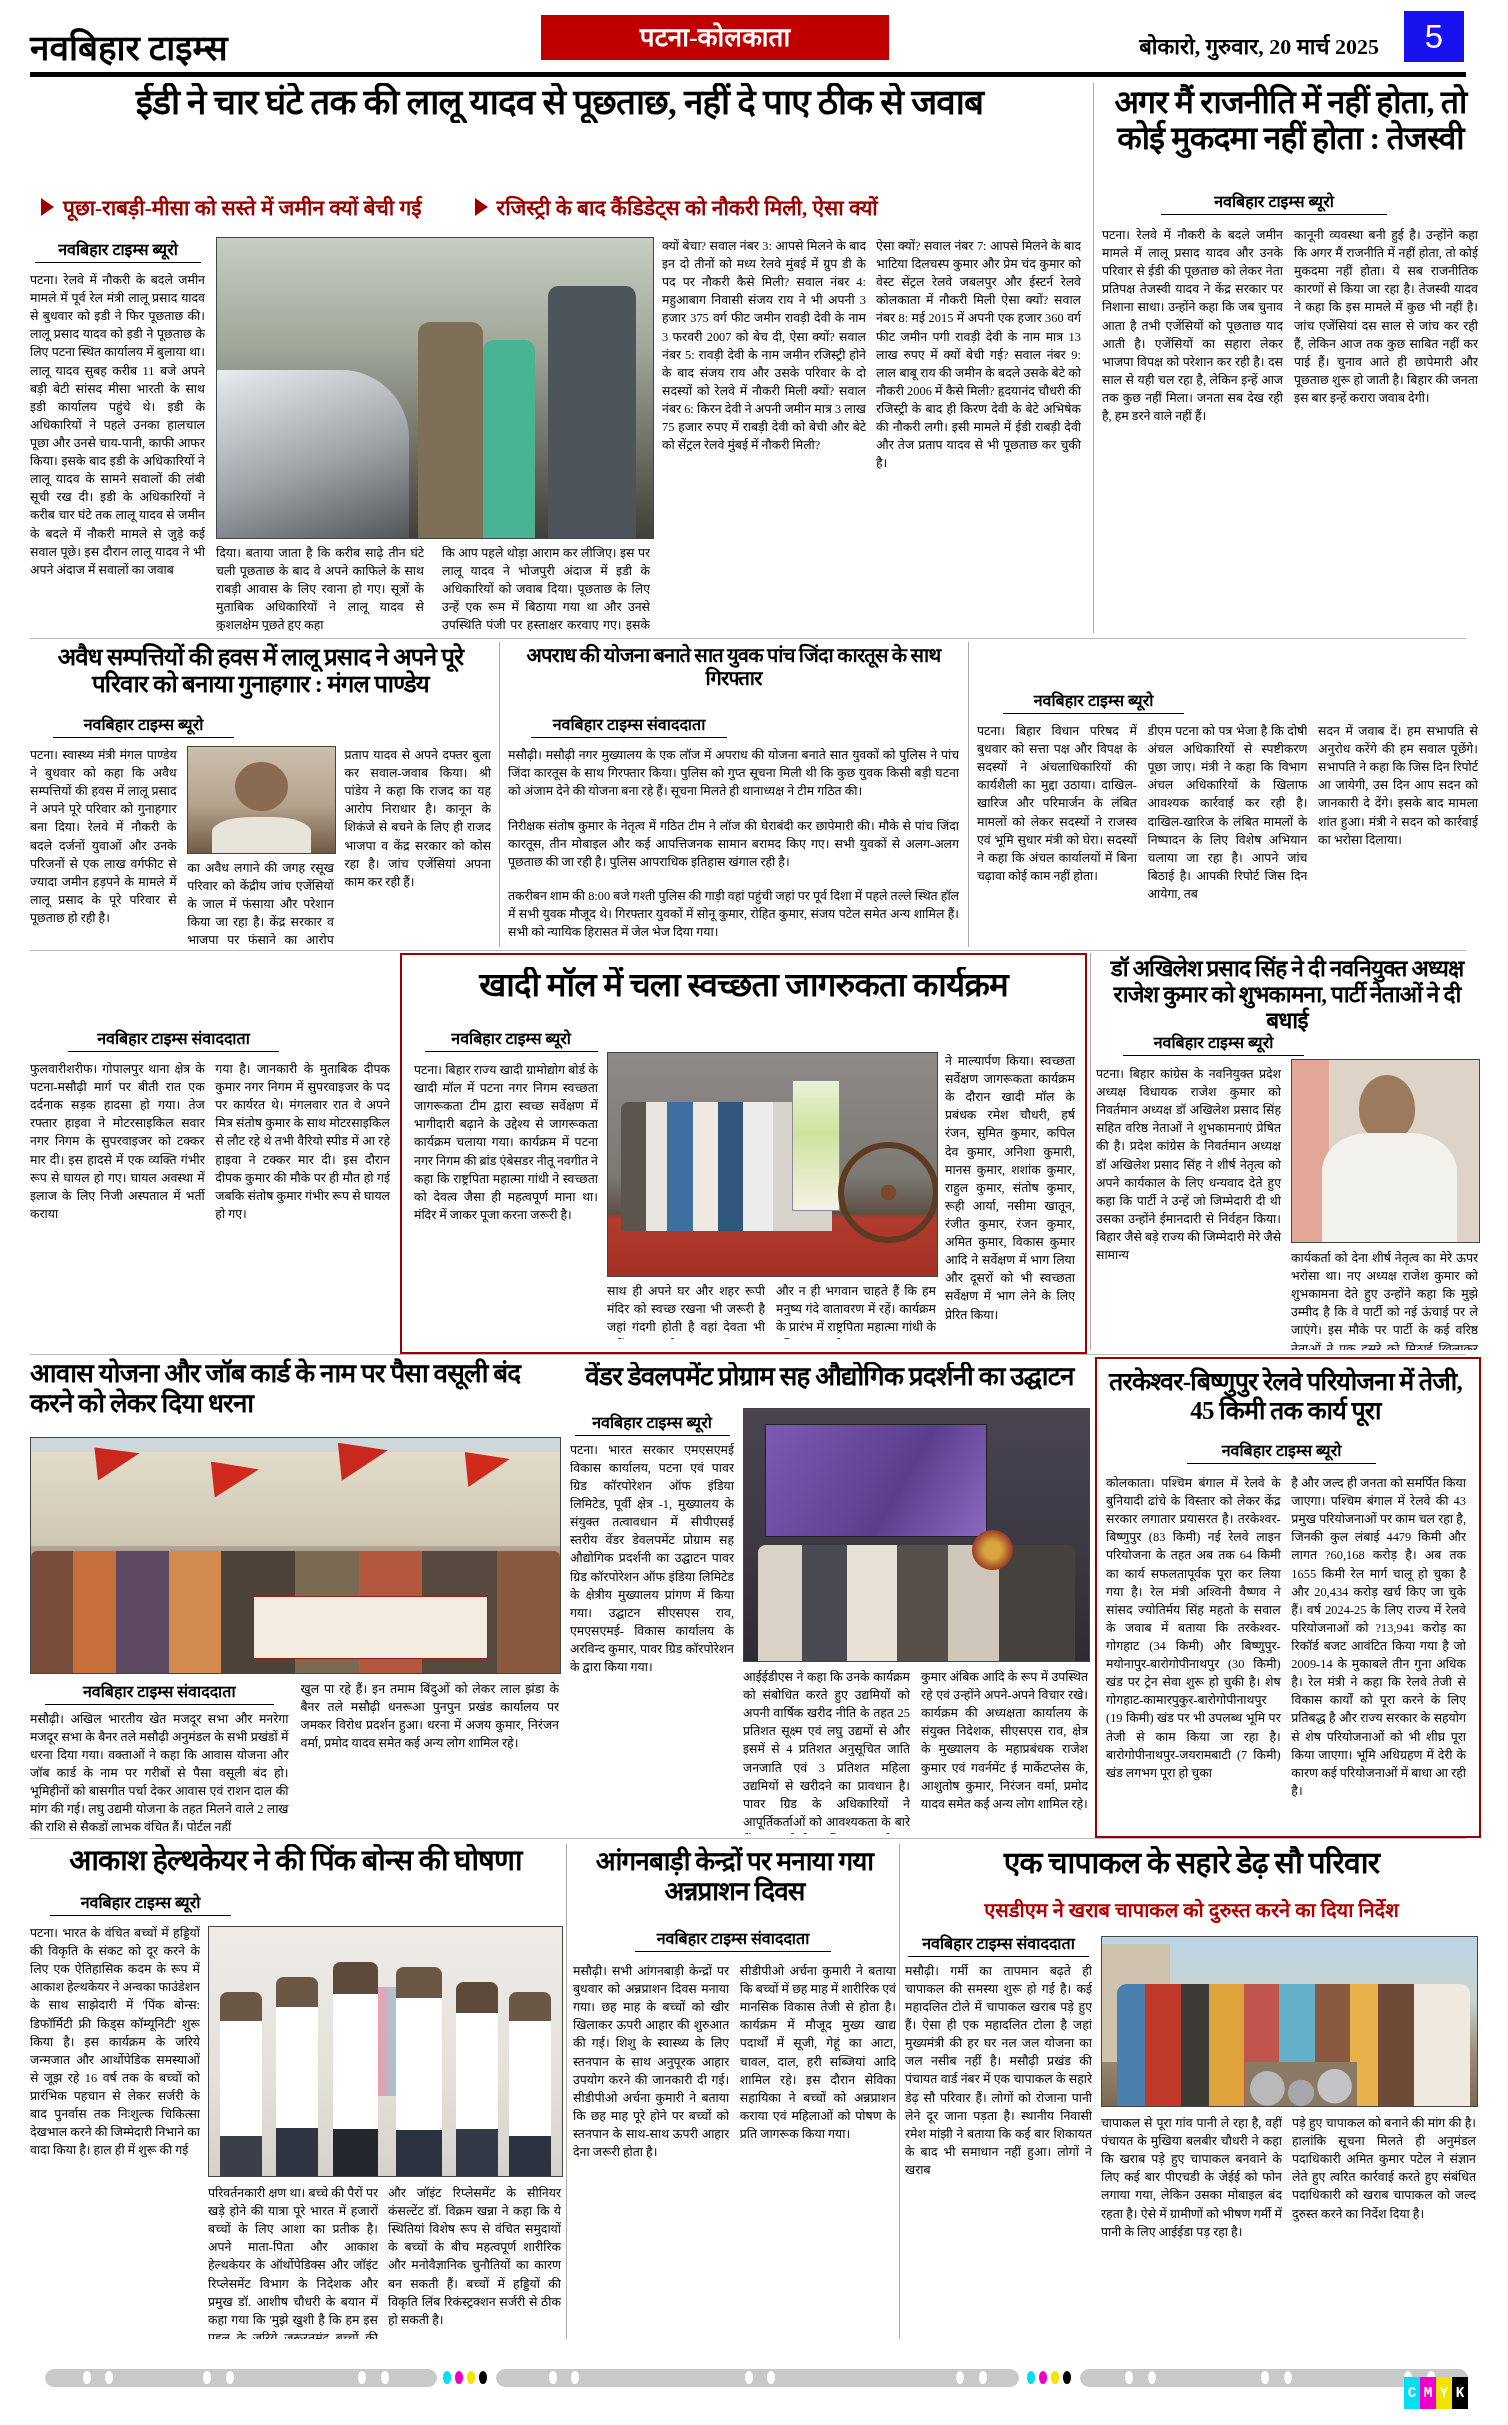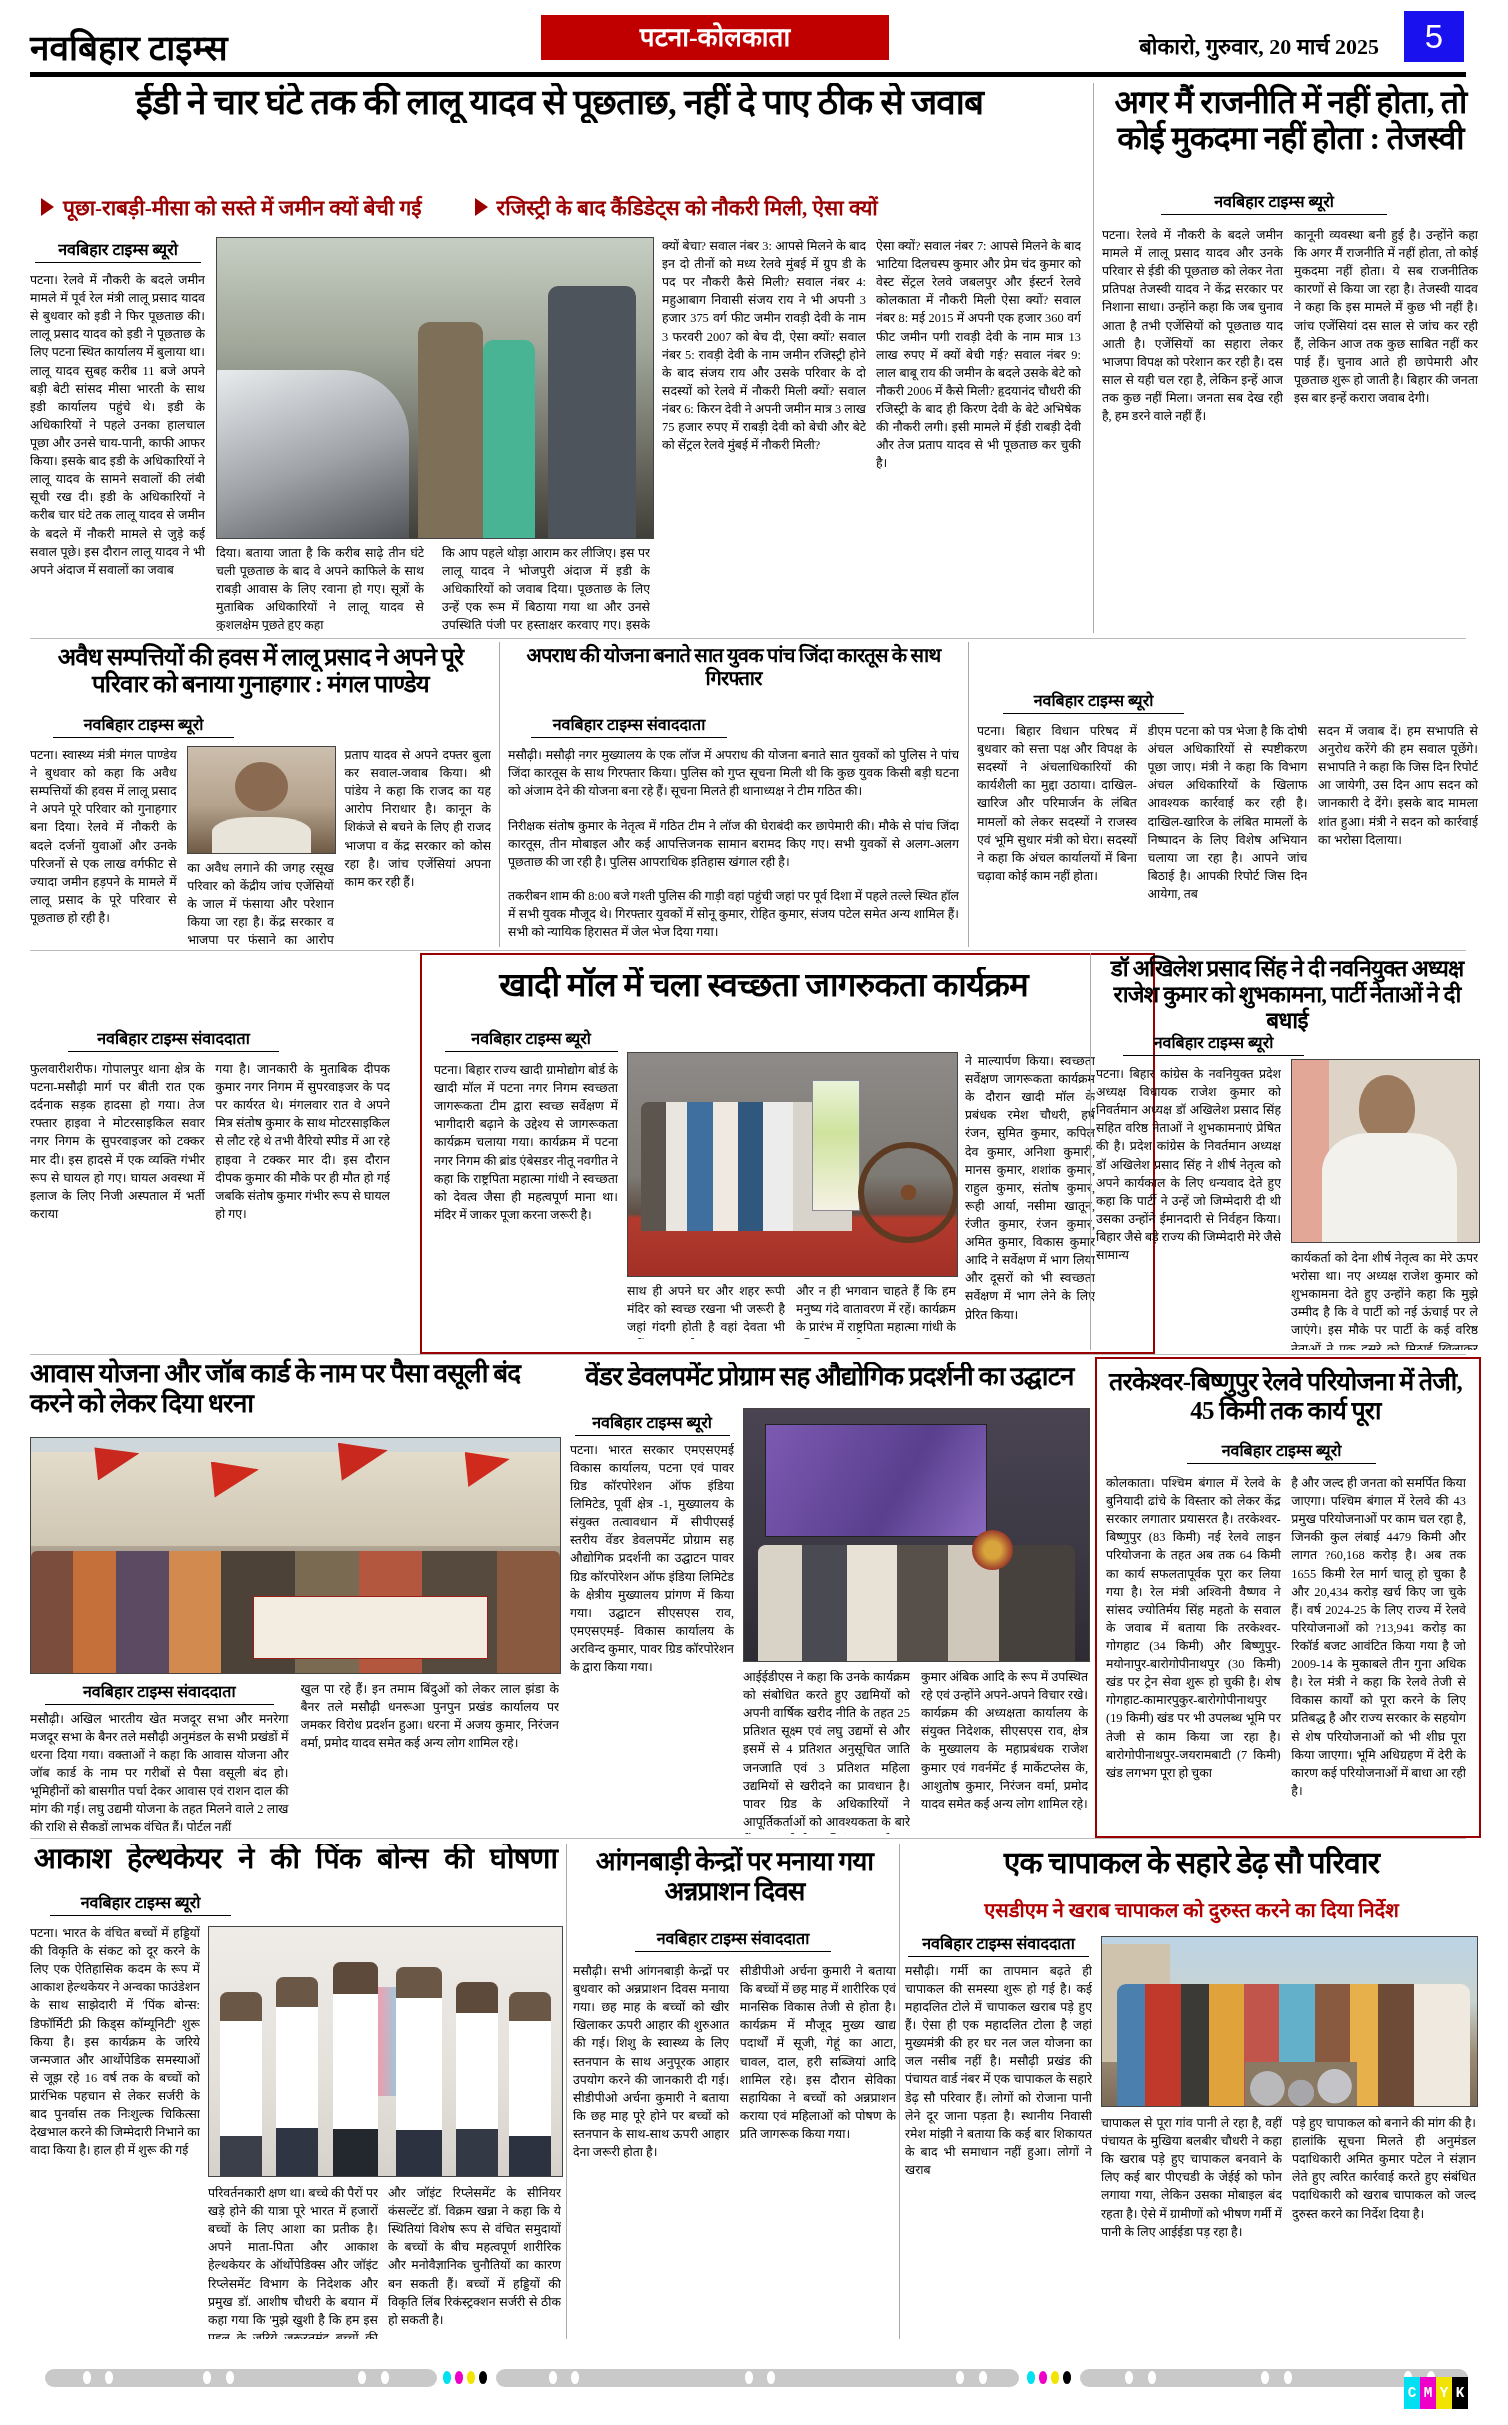--- a/index.html
+++ b/index.html
@@ -106,21 +106,21 @@
   </div>
 
   <div class="hr" style="left:30px;top:950px;width:1436px;"></div>
 
   <div class="abs by" style="left:68px;top:1027px;width:211px;">नवबिहार टाइम्स संवाददाता</div>
   <div class="abs cols" style="left:30px;top:1060px;width:360px;height:290px;">
     <div class="c txt">फुलवारीशरीफ। गोपालपुर थाना क्षेत्र के पटना-मसौढ़ी मार्ग पर बीती रात एक दर्दनाक सड़क हादसा हो गया। तेज रफ्तार हाइवा ने मोटरसाइकिल सवार नगर निगम के सुपरवाइजर को टक्कर मार दी। इस हादसे में एक व्यक्ति गंभीर रूप से घायल हो गए। घायल अवस्था में इलाज के लिए निजी अस्पताल में भर्ती कराया</div>
     <div class="c txt">गया है। जानकारी के मुताबिक दीपक कुमार नगर निगम में सुपरवाइजर के पद पर कार्यरत थे। मंगलवार रात वे अपने मित्र संतोष कुमार के साथ मोटरसाइकिल से लौट रहे थे तभी वैरियो स्पीड में आ रहे हाइवा ने टक्कर मार दी। इस दौरान दीपक कुमार की मौके पर ही मौत हो गई जबकि संतोष कुमार गंभीर रूप से घायल हो गए।</div>
   </div>
 
-  <div class="abs box" style="left:420px;top:953px;width:683px;height:397px;padding-left:48px;">
+  <div class="abs box" style="left:400px;top:953px;width:683px;height:397px;">
     <div class="abs hl one" style="left:10.6px;top:12px;width:662px;font-size:33px;text-align:center;">खादी मॉल में चला स्वच्छता जागरुकता कार्यक्रम</div>
     <div class="abs by" style="left:22.6px;top:72px;width:173px;">नवबिहार टाइम्स ब्यूरो</div>
     <div class="abs txt" style="left:12px;top:106px;width:184px;height:279px;">पटना। बिहार राज्य खादी ग्रामोद्योग बोर्ड के खादी मॉल में पटना नगर निगम स्वच्छता जागरूकता टीम द्वारा स्वच्छ सर्वेक्षण में भागीदारी बढ़ाने के उद्देश्य से जागरूकता कार्यक्रम चलाया गया। कार्यक्रम में पटना नगर निगम की ब्रांड एंबेसडर नीतू नवगीत ने कहा कि राष्ट्रपिता महात्मा गांधी ने स्वच्छता को देवत्व जैसा ही महत्वपूर्ण माना था। मंदिर में जाकर पूजा करना जरूरी है।</div>
     <div class="ph" style="left:205px;top:97px;width:329px;height:223px;background:linear-gradient(180deg,#8d8a88 0%,#7d7a74 55%,#5e4e44 72%,#b23b2d 74%,#a33026 100%);">
       <div style="position:absolute;left:4%;top:22%;width:64%;height:58%;background:linear-gradient(90deg,#5b554e 0 12%,#e9e6df 12% 22%,#3f6f9e 22% 34%,#efe9e2 34% 46%,#30577e 46% 58%,#ececec 58% 72%,#d8d4cc 72% 100%);border-radius:7.5px 7.5px 0 0;"></div>
       <div style="position:absolute;left:56%;top:12%;width:14%;height:58%;background:linear-gradient(180deg,#e9f3d8,#cfe39e 40%,#f5f2e4);border:0.8px solid #889;"></div>
       <div style="position:absolute;left:70%;top:40%;width:89px;height:89px;border:6.8px solid #5d3a22;border-radius:50%;background:radial-gradient(circle,#7a4a2a 12%,transparent 13%);"></div>
     </div>
     <div class="abs txt" style="left:205px;top:327px;width:158px;height:57px;">साथ ही अपने घर और शहर रूपी मंदिर को स्वच्छ रखना भी जरूरी है जहां गंदगी होती है वहां देवता भी नहीं रहना चाहते</div>
     <div class="abs txt" style="left:374px;top:327px;width:160px;height:57px;">और न ही भगवान चाहते हैं कि हम मनुष्य गंदे वातावरण में रहें। कार्यक्रम के प्रारंभ में राष्ट्रपिता महात्मा गांधी के प्रतिमा पर सभी</div>
@@ -174,21 +174,21 @@
     <div class="abs hl" style="left:7.5px;top:9px;width:362px;font-size:25px;text-align:center;">तरकेश्वर-बिष्णुपुर रेलवे परियोजना में तेजी, 45 किमी तक कार्य पूरा</div>
     <div class="abs by" style="left:90px;top:80px;width:189px;">नवबिहार टाइम्स ब्यूरो</div>
     <div class="abs cols" style="left:9px;top:115px;width:360px;height:351px;">
       <div class="c txt">कोलकाता। पश्चिम बंगाल में रेलवे के बुनियादी ढांचे के विस्तार को लेकर केंद्र सरकार लगातार प्रयासरत है। तरकेश्वर-बिष्णुपुर (83 किमी) नई रेलवे लाइन परियोजना के तहत अब तक 64 किमी का कार्य सफलतापूर्वक पूरा कर लिया गया है। रेल मंत्री अश्विनी वैष्णव ने सांसद ज्योतिर्मय सिंह महतो के सवाल के जवाब में बताया कि तरकेश्वर-गोगहाट (34 किमी) और बिष्णुपुर-मयोनापुर-बारोगोपीनाथपुर (30 किमी) खंड पर ट्रेन सेवा शुरू हो चुकी है। शेष गोगहाट-कामारपुकुर-बारोगोपीनाथपुर (19 किमी) खंड पर भी उपलब्ध भूमि पर तेजी से काम किया जा रहा है। बारोगोपीनाथपुर-जयरामबाटी (7 किमी) खंड लगभग पूरा हो चुका</div>
       <div class="c txt">है और जल्द ही जनता को समर्पित किया जाएगा। पश्चिम बंगाल में रेलवे की 43 प्रमुख परियोजनाओं पर काम चल रहा है, जिनकी कुल लंबाई 4479 किमी और लागत ?60,168 करोड़ है। अब तक 1655 किमी रेल मार्ग चालू हो चुका है और 20,434 करोड़ खर्च किए जा चुके हैं। वर्ष 2024-25 के लिए राज्य में रेलवे परियोजनाओं को ?13,941 करोड़ का रिकॉर्ड बजट आवंटित किया गया है जो 2009-14 के मुकाबले तीन गुना अधिक है। रेल मंत्री ने कहा कि रेलवे तेजी से विकास कार्यों को पूरा करने के लिए प्रतिबद्ध है और राज्य सरकार के सहयोग से शेष परियोजनाओं को भी शीघ्र पूरा किया जाएगा। भूमि अधिग्रहण में देरी के कारण कई परियोजनाओं में बाधा आ रही है।</div>
     </div>
   </div>
 
   <div class="hr" style="left:30px;top:1838px;width:1436px;"></div>
 
-  <div class="abs hl one" style="left:30px;top:1844px;width:531px;font-size:29px;text-align:center;font-family:Liberation Mono, monospace;">आकाश हेल्थकेयर ने की पिंक बोन्स की घोषणा</div>
+  <div class="abs hl one" style="left:30px;top:1844px;width:531px;font-size:29px;text-align:center;">आकाश हेल्थकेयर ने की पिंक बोन्स की घोषणा</div>
   <div class="abs by" style="left:50px;top:1891px;width:181px;">नवबिहार टाइम्स ब्यूरो</div>
   <div class="abs txt" style="left:30px;top:1924px;width:170px;height:415px;">पटना। भारत के वंचित बच्चों में हड्डियों की विकृति के संकट को दूर करने के लिए एक ऐतिहासिक कदम के रूप में आकाश हेल्थकेयर ने अन्वका फाउंडेशन के साथ साझेदारी में 'पिंक बोन्स: डिफॉर्मिटी फ्री किड्स कॉम्यूनिटी' शुरू किया है। इस कार्यक्रम के जरिये जन्मजात और आर्थोपेडिक समस्याओं से जूझ रहे 16 वर्ष तक के बच्चों को प्रारंभिक पहचान से लेकर सर्जरी के बाद पुनर्वास तक निःशुल्क चिकित्सा देखभाल करने की जिम्मेदारी निभाने का वादा किया है। हाल ही में शुरू की गई</div>
   <div class="ph" style="left:208px;top:1926px;width:353px;height:249px;background:linear-gradient(180deg,#efece8 0%,#e4e0da 60%,#d6d2cb 100%);">
     <div style="position:absolute;left:38%;top:24%;width:26%;height:44%;background:linear-gradient(90deg,#e86c8f 0 40%,#5db6d9 60% 100%);opacity:.55;"></div>
     <div style="position:absolute;left:3%;bottom:0;width:12%;height:74%;background:linear-gradient(180deg,#6b5746 0 16%,#ffffff 16% 78%,#3a3f4a 78% 100%);border-radius:7.5px 7.5px 0 0;"></div>
     <div style="position:absolute;left:19%;bottom:0;width:12%;height:80%;background:linear-gradient(180deg,#6b5746 0 15%,#ffffff 15% 76%,#2f3542 76% 100%);border-radius:7.5px 7.5px 0 0;"></div>
     <div style="position:absolute;left:35%;bottom:0;width:13%;height:86%;background:linear-gradient(180deg,#5d4a3b 0 15%,#ffffff 15% 78%,#23282f 78% 100%);border-radius:7.5px 7.5px 0 0;"></div>
     <div style="position:absolute;left:53%;bottom:0;width:13%;height:84%;background:linear-gradient(180deg,#6b5746 0 15%,#ffffff 15% 78%,#2c3240 78% 100%);border-radius:7.5px 7.5px 0 0;"></div>
     <div style="position:absolute;left:70%;bottom:0;width:12%;height:78%;background:linear-gradient(180deg,#5d4a3b 0 16%,#ffffff 16% 76%,#333945 76% 100%);border-radius:7.5px 7.5px 0 0;"></div>
     <div style="position:absolute;left:85%;bottom:0;width:12%;height:74%;background:linear-gradient(180deg,#6b5746 0 16%,#ffffff 16% 78%,#2c3240 78% 100%);border-radius:7.5px 7.5px 0 0;"></div>

